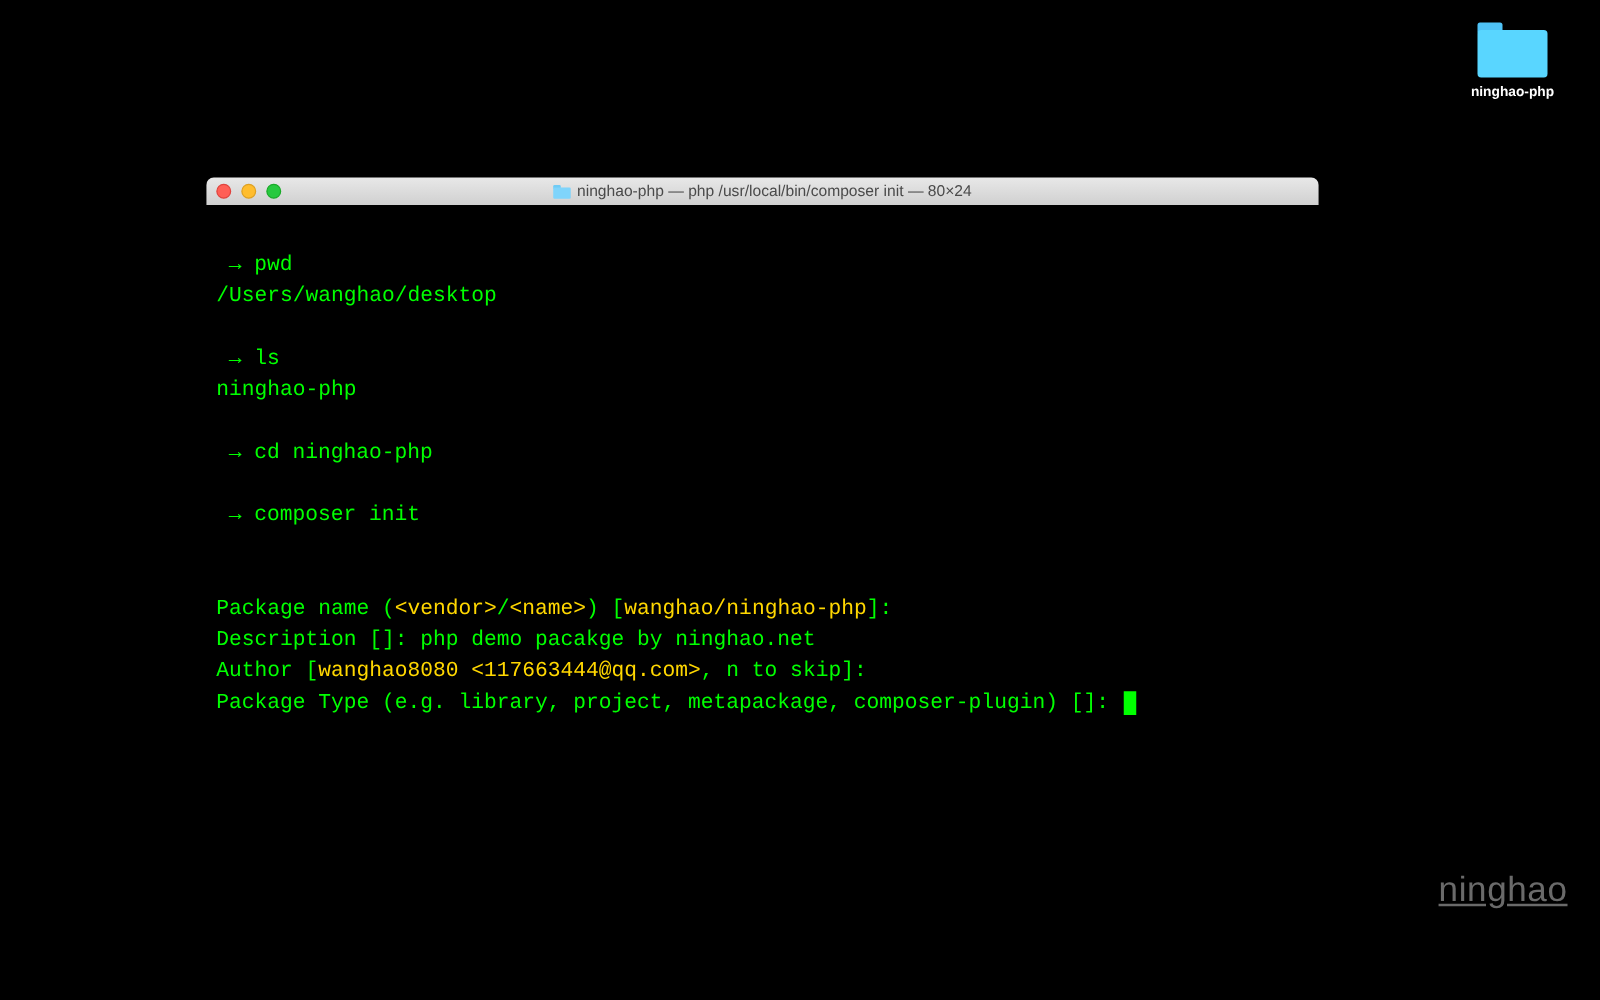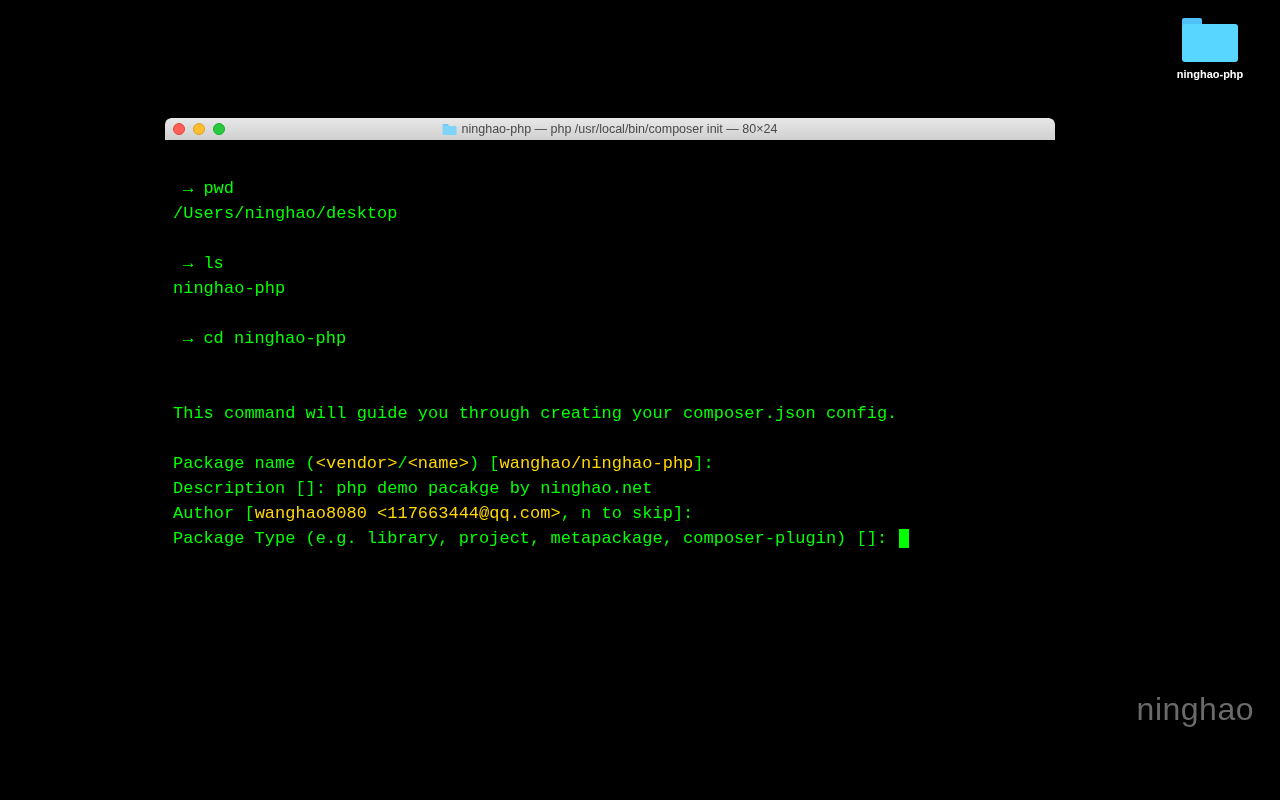--- a/index.html
+++ b/index.html
@@ -68,20 +68,21 @@
     }
     .titlebar {
       height: 22px;
       background: linear-gradient(#e8e8e8, #d0d0d0);
       border-top-left-radius: 6px;
       border-top-right-radius: 6px;
       display: flex;
       align-items: center;
       padding: 0 8px;
       position: relative;
+      margin-top: 24px;
     }
     .traffic-lights {
       display: flex;
       gap: 8px;
       align-items: center;
     }
     .light {
       width: 12px;
       height: 12px;
       border-radius: 50%;
@@ -155,23 +156,24 @@
       height: 19px;
       background: #00ff00;
       vertical-align: text-bottom;
       margin-left: 2px;
     }
     .watermark {
       position: absolute;
       bottom: 72px;
       right: 26px;
       color: #6a6a6a;
-      font-size: 32px;
+      font-size: 28px;
       font-weight: 400;
       letter-spacing: 0.5px;
+      text-decoration: underline;
     }
   </style>
 </head>
 <body>
 
 <div class="desktop-icon">
   <div class="folder-icon">
     <div class="folder-tab"></div>
     <div class="folder-body"></div>
   </div>
@@ -188,29 +190,29 @@
     <div class="titlebar-content">
       <div class="titlebar-folder-icon">
         <div class="ft"></div>
         <div class="fb"></div>
       </div>
       <span>ninghao-php — php /usr/local/bin/composer init — 80×24</span>
     </div>
   </div>
   <div class="terminal-body">
     <div><span class="prompt-arrow">→</span> <span class="green">pwd</span></div>
-    <div class="green">/Users/ninghao/desktop</div>
+    <div class="green">/Users/wanghao/desktop</div>
     <div class="blank-line"></div>
     <div><span class="prompt-arrow">→</span> <span class="green">ls</span></div>
     <div class="green">ninghao-php</div>
     <div class="blank-line"></div>
     <div><span class="prompt-arrow">→</span> <span class="green">cd ninghao-php</span></div>
     <div class="blank-line"></div>
-    <div class="blank-line"></div>
-    <div class="green">This command will guide you through creating your composer.json config.</div>
+    <div><span class="prompt-arrow">→</span> <span class="green">composer init</span></div>
+    <div class="blank-line"></div>
     <div class="blank-line"></div>
     <div><span class="green">Package name (</span><span class="yellow">&lt;vendor&gt;</span><span class="green">/</span><span class="yellow">&lt;name&gt;</span><span class="green">) [</span><span class="yellow">wanghao/ninghao-php</span><span class="green">]:</span></div>
     <div><span class="green">Description []: </span><span class="green">php demo pacakge by ninghao.net</span></div>
     <div><span class="green">Author [</span><span class="yellow">wanghao8080 &lt;117663444@qq.com&gt;</span><span class="green">, n to skip]:</span></div>
     <div><span class="green">Package Type (e.g. library, project, metapackage, composer-plugin) []: </span><span class="cursor"></span></div>
   </div>
 </div>
 
 <div class="watermark">ninghao</div>
 

